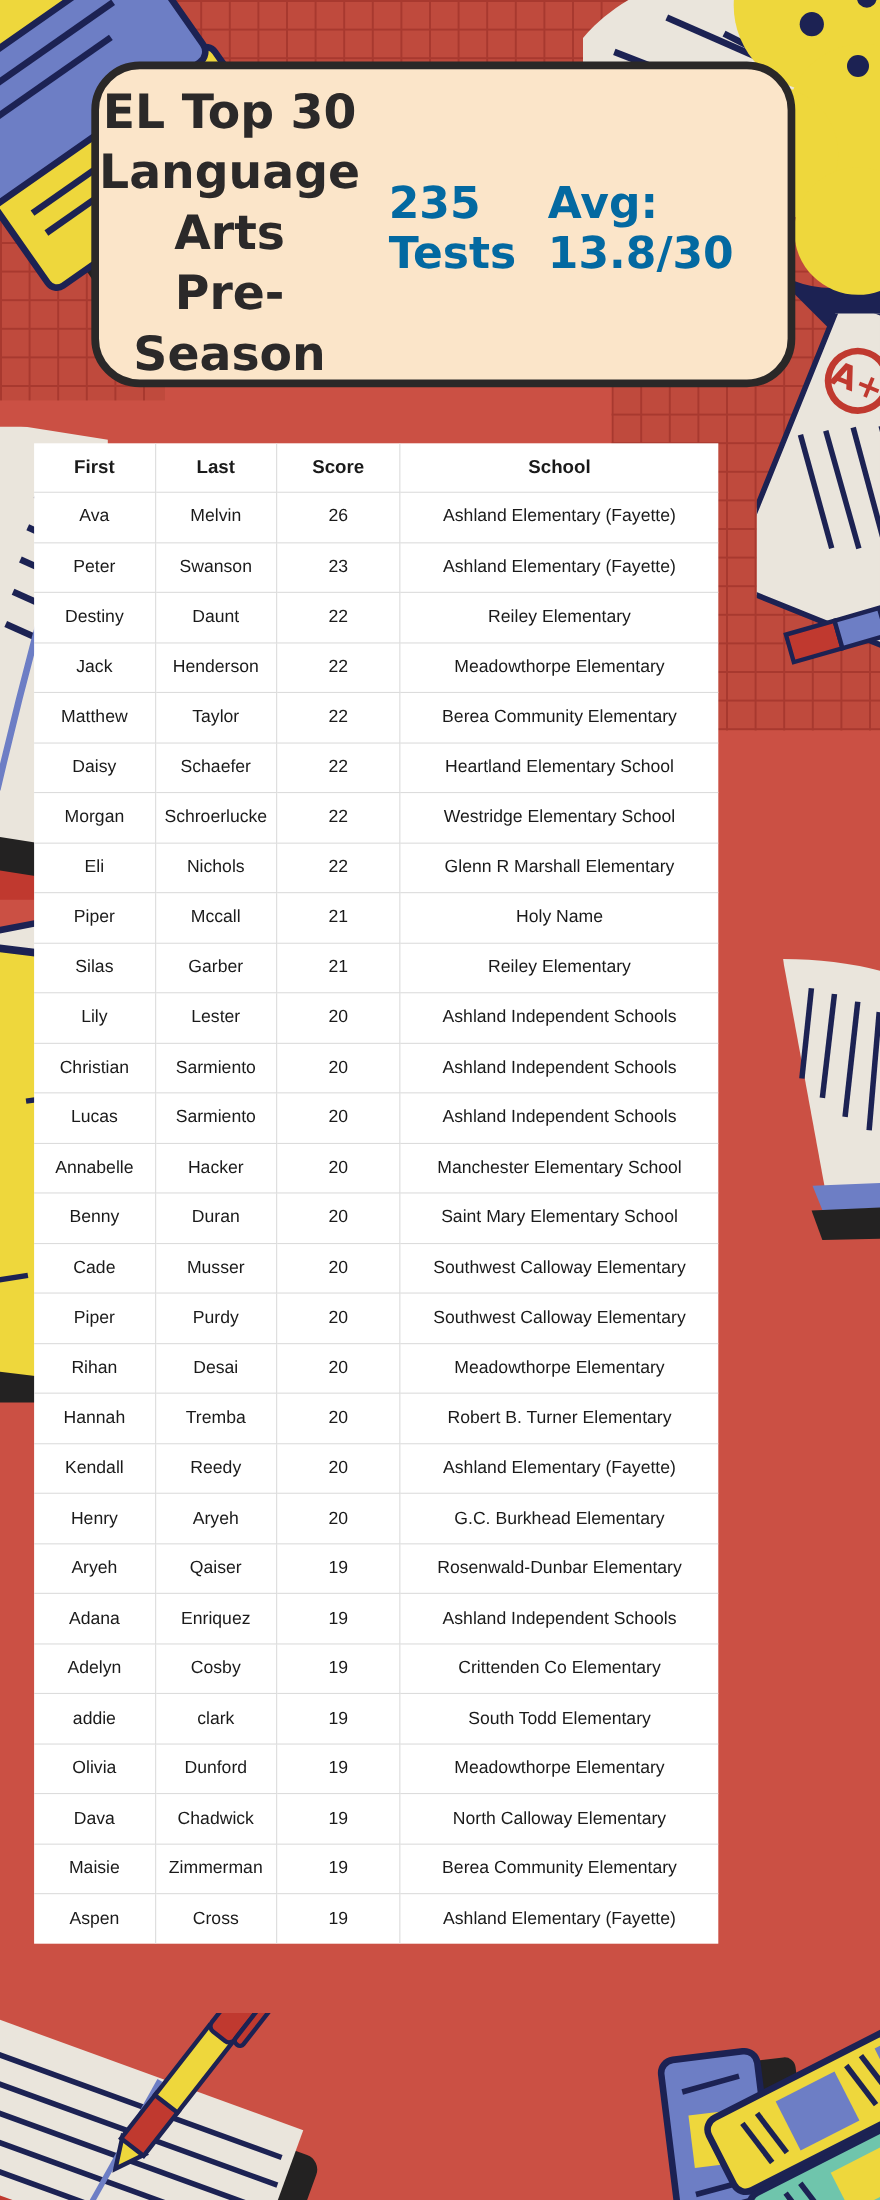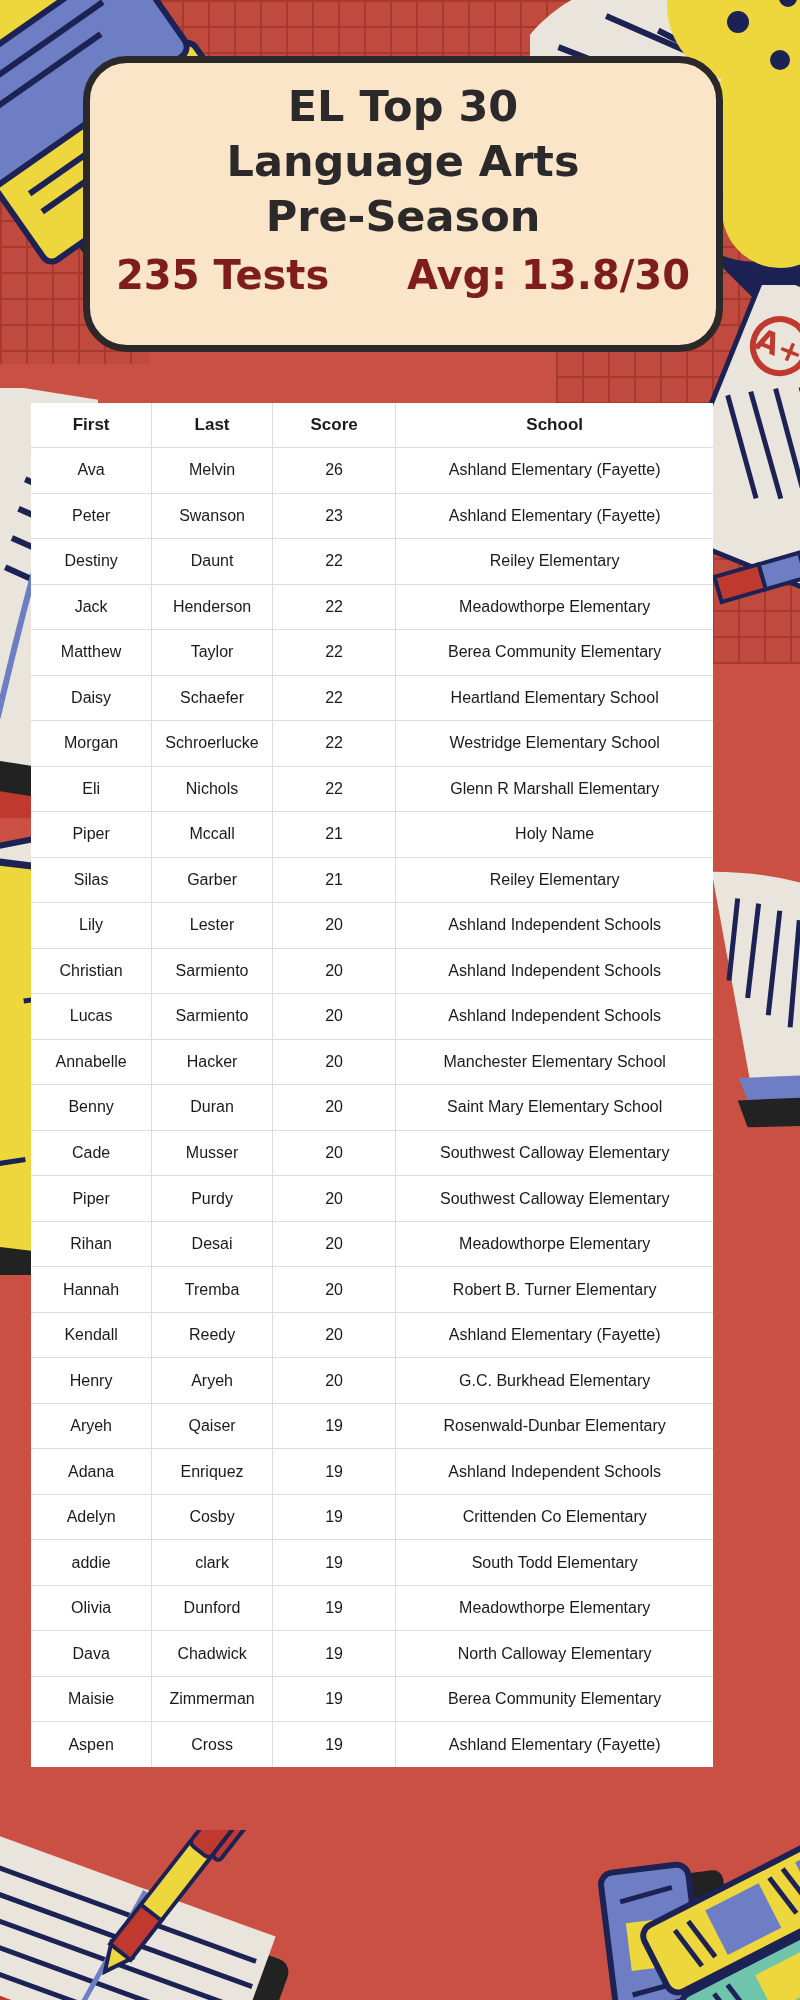--- a/index.html
+++ b/index.html
@@ -24,42 +24,42 @@
   .deco{position:absolute;z-index:1;pointer-events:none;}
 
   
   .header-card{
     position:absolute;z-index:2;
     left:83px;top:56px;width:640px;height:296px;
     box-sizing:border-box;
     background:#FBE5C9;
     border:7px solid #2A2828;
     border-radius:44px;
-    display:flex;flex-direction:column;align-items:center;
+    display:flex;flex-direction:row;align-items:center;
   }
   .title-line{
     font-family:"DejaVu Sans", sans-serif;
     font-weight:800;font-size:43px;line-height:55px;
     color:#2B2929;letter-spacing:0px;text-align:center;
   }
   .title-wrap{margin-top:16px;}
   .stats-row{
     width:100%;box-sizing:border-box;
     display:flex;justify-content:space-between;align-items:baseline;
     padding:8px 26px 0 26px;
   }
   .stat-text{
     font-family:"DejaVu Sans", sans-serif;
-    font-weight:800;font-size:40px;color:#7f1d1d;
+    font-weight:800;font-size:40px;color:#0369a1;
   }
 
   
   .table-wrap{
     position:absolute;z-index:3;
-    left:31px;top:403px;width:682px;height:1364px;
+    left:31px;top:403px;width:622px;height:1364px;
     background:#FFFFFF;
   }
   table.scores{
     width:100%;height:100%;
     border-collapse:collapse;border:hidden;
     table-layout:fixed;
   }
   table.scores th, table.scores td{
     border:1px solid #DCDCDC;
     text-align:center;vertical-align:middle;

